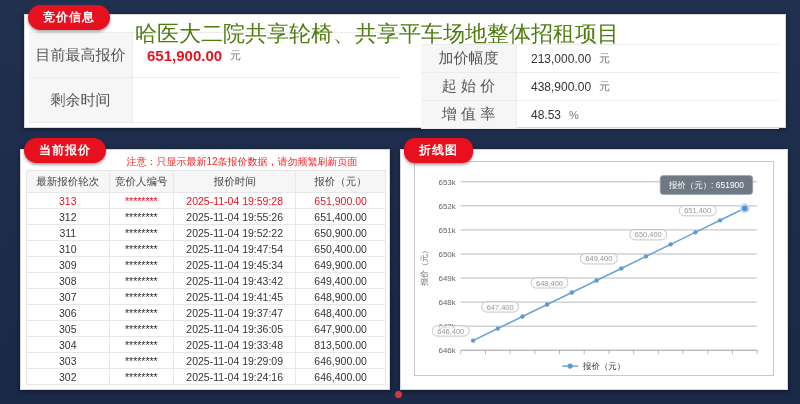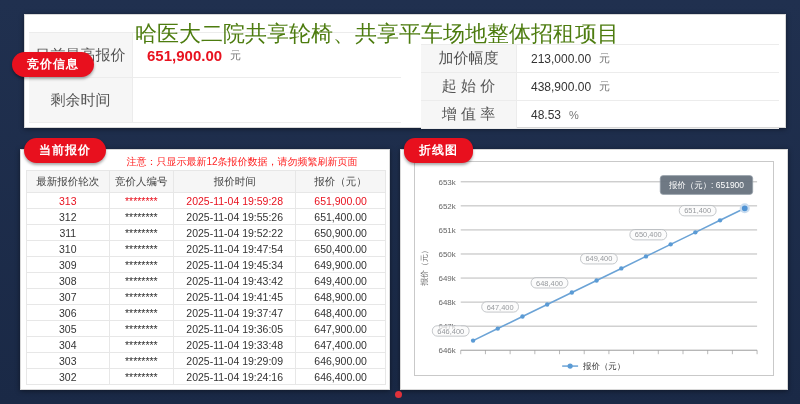--- a/index.html
+++ b/index.html
@@ -13,21 +13,21 @@
 
   
   .badge {
     position:absolute; z-index:6;
     background:#e8101e; color:#fff;
     font-size:12px; font-weight:700; letter-spacing:1px;
     padding:4px 15px; border-radius:15px;
     box-shadow:0 2px 3px rgba(0,0,0,.35);
     white-space:nowrap;
   }
-  .badge-info  { left:12px;  top:5px;margin-top:47px;   }
+  .badge-info  { left:28px;  top:5px;   }
   .badge-bids  { left:24px;  top:138px; }
   .badge-chart { left:404px; top:138px;border-radius:11px; }
 
   
   .panel { position:absolute; background:#fff; border:1px solid #d8d8d8;
            box-shadow:0 1px 5px rgba(0,0,0,.45); }
   .top-panel    { left:24px;  top:14px;  width:762px; height:114px; }
   .table-panel  { left:20px;  top:149px; width:370px; height:241px; }
   .chart-panel  { left:400px; top:149px; width:388px; height:241px; }
 
@@ -204,21 +204,21 @@
           <tr class="">
             <td>305</td>
             <td>********</td>
             <td>2025-11-04 19:36:05</td>
             <td>647,900.00</td>
           </tr>
           <tr class="">
             <td>304</td>
             <td>********</td>
             <td>2025-11-04 19:33:48</td>
-            <td>647,400.00</td>
+            <td>813,500.00</td>
           </tr>
           <tr class="">
             <td>303</td>
             <td>********</td>
             <td>2025-11-04 19:29:09</td>
             <td>646,900.00</td>
           </tr>
           <tr class="">
             <td>302</td>
             <td>********</td>

